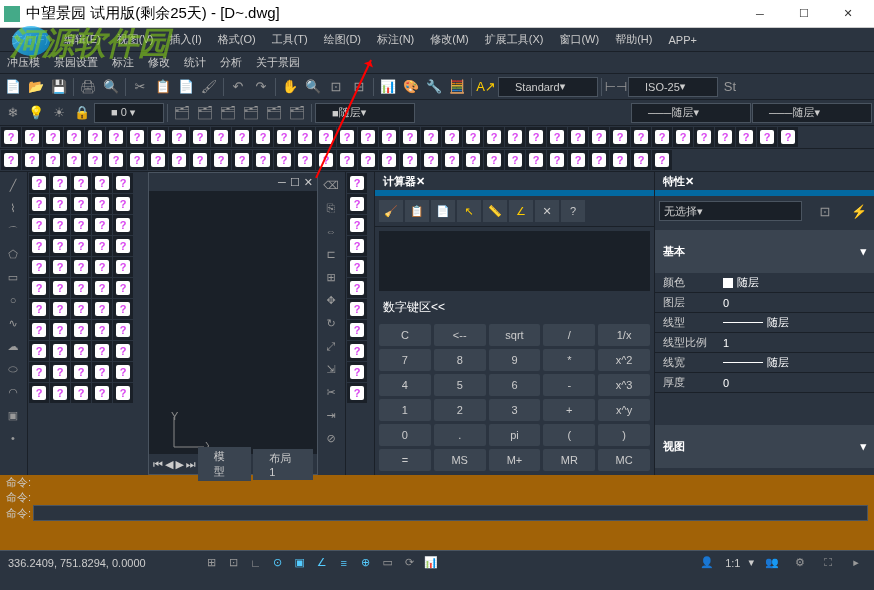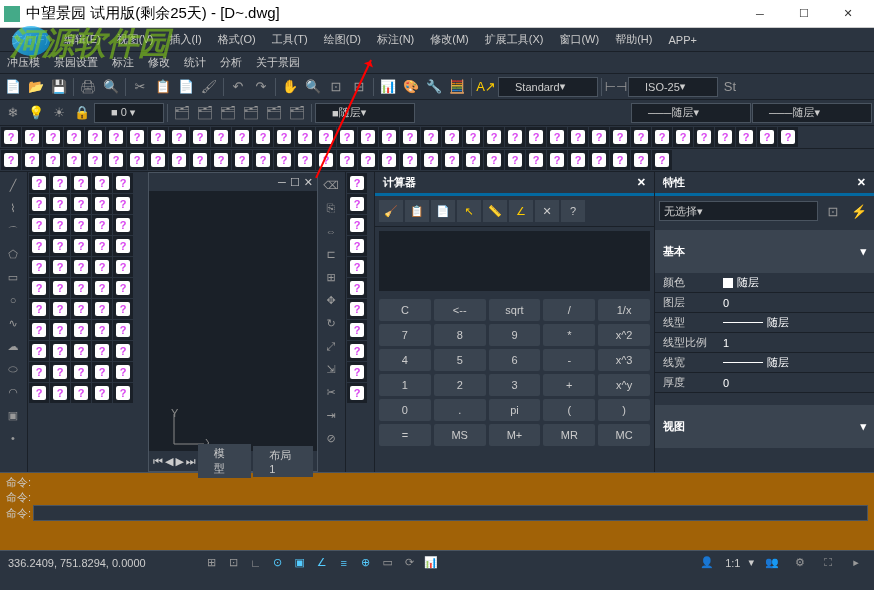--- a/index.html
+++ b/index.html
@@ -23,28 +23,28 @@
 .vtool{background:#2b3440;border-right:1px solid #1a2028;display:flex;flex-direction:column;gap:1px;padding:2px}
 .vbtn{width:22px;height:22px;display:flex;align-items:center;justify-content:center;color:#999;cursor:pointer}
 .qcol{background:#2b3440;display:flex;flex-direction:column;gap:1px;padding:1px}
 .qcrow{display:flex;gap:1px}
 .canvas{background:#1a2028;position:relative;border:1px solid #4a5460}
 .canvas-hdr{height:18px;background:#2b3440;display:flex;justify-content:flex-end;align-items:center;gap:4px;padding:0 4px}
 .crosshair{position:absolute;bottom:20px;left:20px;color:#888}
 .tabs{position:absolute;bottom:0;left:0;right:0;height:20px;background:#2b3440;display:flex;align-items:center;gap:2px;padding:0 4px;font-size:10px}
 .tab{padding:2px 16px;background:#3a4450}
 .panel{background:#2b3440;border-left:1px solid #1a2028;display:flex;flex-direction:column}
-.panel-hdr{height:24px;display:flex;align-items:center;justify-content:space-between;padding:0 8px;font-weight:bold;color:#fff;border-bottom:3px solid #0369a1}
+.panel-hdr{height:24px;display:flex;align-items:center;padding:0 8px;font-weight:bold;color:#fff;border-bottom:6px solid #0369a1}
 .calc-tools{display:flex;gap:2px;padding:4px;border-bottom:1px solid #1a2028}
 .ctbtn{width:24px;height:22px;background:#3a4450;display:flex;align-items:center;justify-content:center;cursor:pointer;font-size:11px}
 .calc-disp{height:60px;background:#1a2028;margin:4px}
 .calc-lbl{padding:4px 8px;font-size:12px;color:#fff}
 .keypad{display:grid;grid-template-columns:repeat(5,1fr);gap:3px;padding:4px}
 .key{height:22px;background:#3a4450;display:flex;align-items:center;justify-content:center;cursor:pointer;border-radius:2px}
-.prop-sel{display:flex;align-items:center;padding:4px;gap:4px}
+.prop-sel{display:flex;align-items:center;padding:4px;gap:12px}
 .prop-dd{flex:1;height:20px;background:#1a2028;border:1px solid #4a5460;display:flex;align-items:center;padding:0 4px}
 .prop-sec{padding:14px 8px;background:#3a4450;color:#fff;font-weight:bold;display:flex;justify-content:space-between;align-items:center;margin-top:4px}
 .prop-row{display:flex;padding:2px 8px;border-bottom:1px solid #1a2028}
 .prop-row .pl{width:60px;color:#ccc}
 .prop-row .pv{flex:1;color:#fff;display:flex;align-items:center;gap:4px}
 .sw{width:10px;height:10px;background:#fff;display:inline-block}
 .line{display:inline-block;width:40px;height:1px;background:#fff}
 .cmdarea{height:78px;background:#a16207;border-top:1px solid #4a5460;padding:2px 6px;font-family:monospace;font-size:12px;color:#ccc}
 .cmdline{line-height:15px}
 .cmdinput{display:flex;align-items:center}
@@ -409,20 +409,21 @@
       <div class="ctbtn">🧹</div>
       <div class="ctbtn">📋</div>
       <div class="ctbtn">📄</div>
       <div class="ctbtn" style="color:#fc0">↖</div>
       <div class="ctbtn" style="color:#fc0">📏</div>
       <div class="ctbtn" style="color:#fc0">∠</div>
       <div class="ctbtn">✕</div>
       <div class="ctbtn">?</div>
     </div>
     <div class="calc-disp"></div>
+    <div class="calc-lbl">数字键区&lt;&lt;</div>
     <div class="keypad">
         <div class="key">C</div>
         <div class="key">&lt;--</div>
         <div class="key">sqrt</div>
         <div class="key">/</div>
         <div class="key">1/x</div>
         <div class="key">7</div>
         <div class="key">8</div>
         <div class="key">9</div>
         <div class="key">*</div>
@@ -483,21 +484,21 @@
         </div>
         <div class="prop-row">
           <span class="pl">线宽</span>
           <span class="pv"><span class="line"></span> 随层</span>
         </div>
         <div class="prop-row">
           <span class="pl">厚度</span>
           <span class="pv"> 0</span>
         </div>
       </div>
-    <div class="prop-sec" style="margin-top:12px">
+    <div class="prop-sec" style="margin-top:32px">
         <span>视图</span>
         <span>▾</span>
       </div>
   </div>
 </div>
 
 <div class="cmdarea">
   <div class="cmdline">命令:</div>
   <div class="cmdline">命令:</div>
   <div class="cmdinput">

